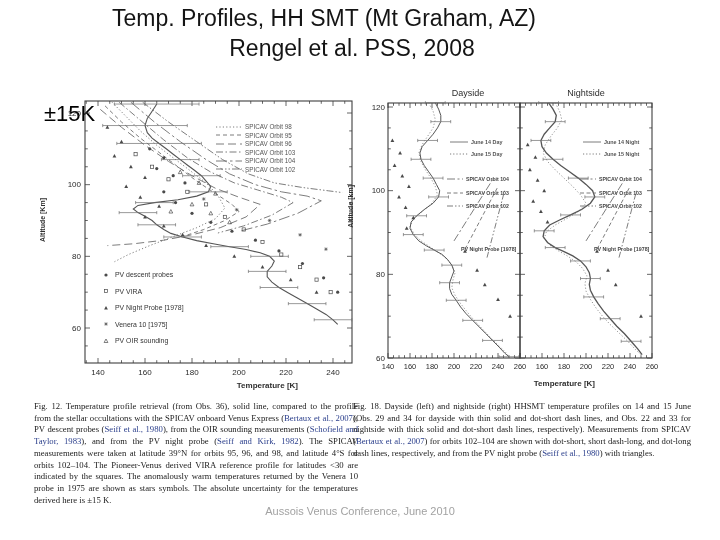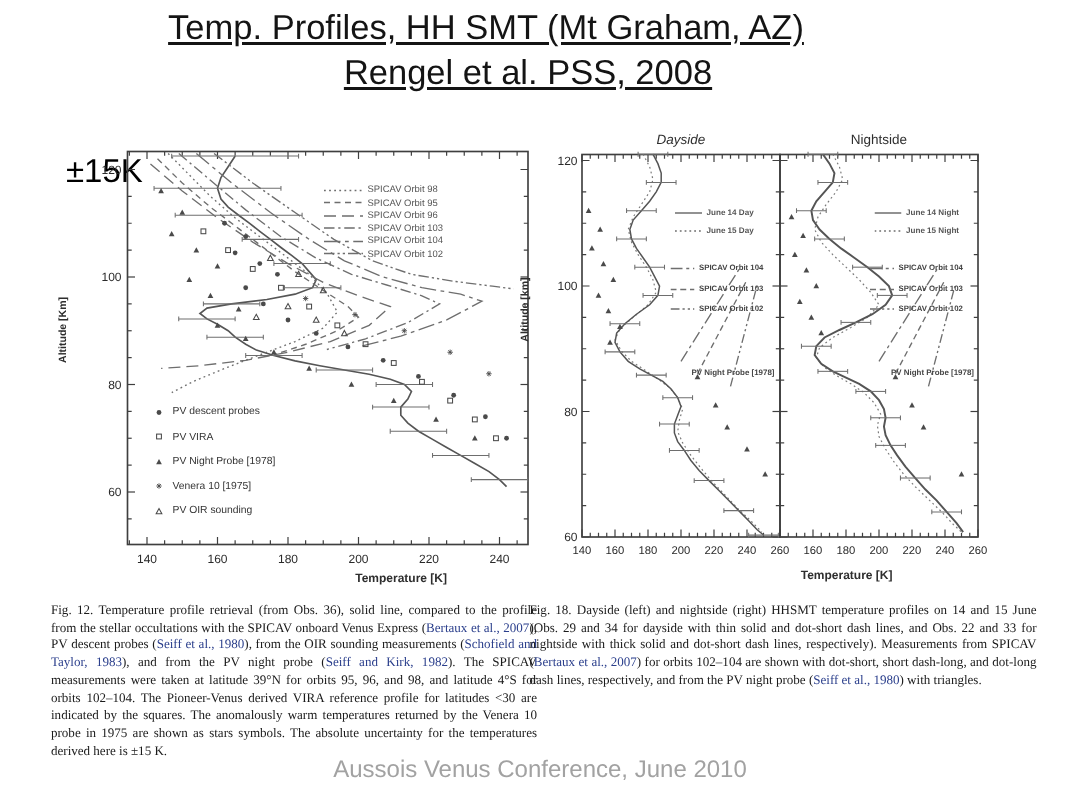--- a/index.html
+++ b/index.html
@@ -1,33 +1,33 @@
 <!DOCTYPE html>
 <html><head>
 <meta charset="utf-8">
 <style>
   html,body{margin:0;padding:0;background:#e8e8e8;}
   .slide{position:relative;width:720px;height:540px;background:#ffffff;overflow:hidden;
          font-family:"Liberation Sans",sans-serif;}
   .abs{position:absolute;}
-  .title-line{left:0;width:648px;text-align:center;font-size:23px;color:#141414;text-decoration:underline;}
+  .title-line{left:0;width:648px;text-align:center;font-size:23px;color:#141414;}
   .t1{top:5px;} .t2{top:35px;padding-left:28px;}
   .pm15{left:20px;top:101px;font-size:22px;color:#000000;margin-left:24px;}
   .runhead{left:145px;top:80px;width:205px;text-align:right;
            font-family:"Liberation Serif",serif;font-style:italic;font-weight:bold;
            font-size:7.5px;color:#2e2e2e;}
   .vlabel{writing-mode:vertical-rl;transform:rotate(180deg);font-size:7px;font-weight:bold;color:#2e2e2e;}
   .xlabel{font-size:8px;font-weight:bold;color:#2e2e2e;text-align:right;}
   .panel-title{font-size:9px;color:#2e2e2e;text-align:center;}
   .caption{font-family:"Liberation Serif",serif;font-size:8.7px;line-height:11.7px;
            text-align:justify;color:#1b1b1b;}
   .cap-left{left:34px;top:401px;width:324px;}
   .cap-right{left:353px;top:401px;width:338px;}
   .cite{color:#2b3f8c;}
-  .footer{left:0;top:505px;width:720px;text-align:center;font-size:16px;color:#a2a2a2;}
+  .footer{left:0;top:505px;width:720px;text-align:center;font-size:11px;color:#a2a2a2;}
   .legend{position:absolute;color:#4a4a4a;}
   .lrow{display:flex;align-items:center;gap:3px;white-space:nowrap;}
   #fig12-line-legend{left:216px;top:123px;font-size:6.3px;color:#555;}
   #fig12-line-legend .lrow{margin-bottom:1.6px;}
   #fig12-marker-legend{left:100px;top:271px;font-size:6.9px;color:#333;}
   #fig12-marker-legend .lrow{margin-bottom:9.5px;}
   .june-legend{font-size:5.4px;font-weight:bold;color:#555;}
   .june-legend .lrow{margin-bottom:6px;}
   #fig18-day-june{left:450px;top:139px;} #fig18-night-june{left:583px;top:139px;}
   .spicav-legend{font-size:5.2px;font-weight:bold;color:#444;}
@@ -357,21 +357,21 @@
       <div class="lrow">
         <svg width="12" height="6">
           <path d="M6 1L7.9 4.5L4.1 4.5Z" fill="none" stroke="#4a4a4a" stroke-width="0.7"></path>
         </svg>
         <span>PV OIR sounding</span>
       </div>
     </div>
 
   <div class="abs caption cap-left"><span>Fig. 12.  Temperature profile retrieval (from Obs. 36), solid line, compared to the profile from the stellar occultations with the SPICAV onboard Venus Express (</span><span class="cite">Bertaux et al., 2007</span><span>), PV descent probes (</span><span class="cite">Seiff et al., 1980</span><span>), from the OIR sounding measurements (</span><span class="cite">Schofield and Taylor, 1983</span><span>), and from the PV night probe (</span><span class="cite">Seiff and Kirk, 1982</span><span>). The SPICAV measurements were taken at latitude 39°N for orbits 95, 96, and 98, and latitude 4°S for orbits 102–104. The Pioneer-Venus derived VIRA reference profile for latitudes &lt;30 are indicated by the squares. The anomalously warm temperatures returned by the Venera 10 probe in 1975 are shown as stars symbols. The absolute uncertainty for the temperatures derived here is ±15 K.</span></div>
 
-  <div class="abs panel-title" style="left:399px;top:88px;width:110px;font-style:italic;">Dayside</div>
+  <div class="abs panel-title" style="left:413px;top:88px;width:110px;">Dayside</div>
   <div class="abs panel-title" style="left:531px;top:88px;width:110px;">Nightside</div>
 
   <svg id="fig18-svg" class="abs" style="left:365px;top:95px;" width="305" height="300">
       <rect x="23" y="8" width="132" height="255" fill="none" stroke="#3f3f3f" stroke-width="1.1"></rect>
       <line x1="23" y1="263" x2="23" y2="258" stroke="#3f3f3f" stroke-width="0.8"></line>
       <line x1="23" y1="8" x2="23" y2="13" stroke="#3f3f3f" stroke-width="0.8"></line>
       <line x1="28.5" y1="263" x2="28.5" y2="260.2" stroke="#3f3f3f" stroke-width="0.8"></line>
       <line x1="28.5" y1="8" x2="28.5" y2="10.8" stroke="#3f3f3f" stroke-width="0.8"></line>
       <line x1="34" y1="263" x2="34" y2="260.2" stroke="#3f3f3f" stroke-width="0.8"></line>
       <line x1="34" y1="8" x2="34" y2="10.8" stroke="#3f3f3f" stroke-width="0.8"></line>

